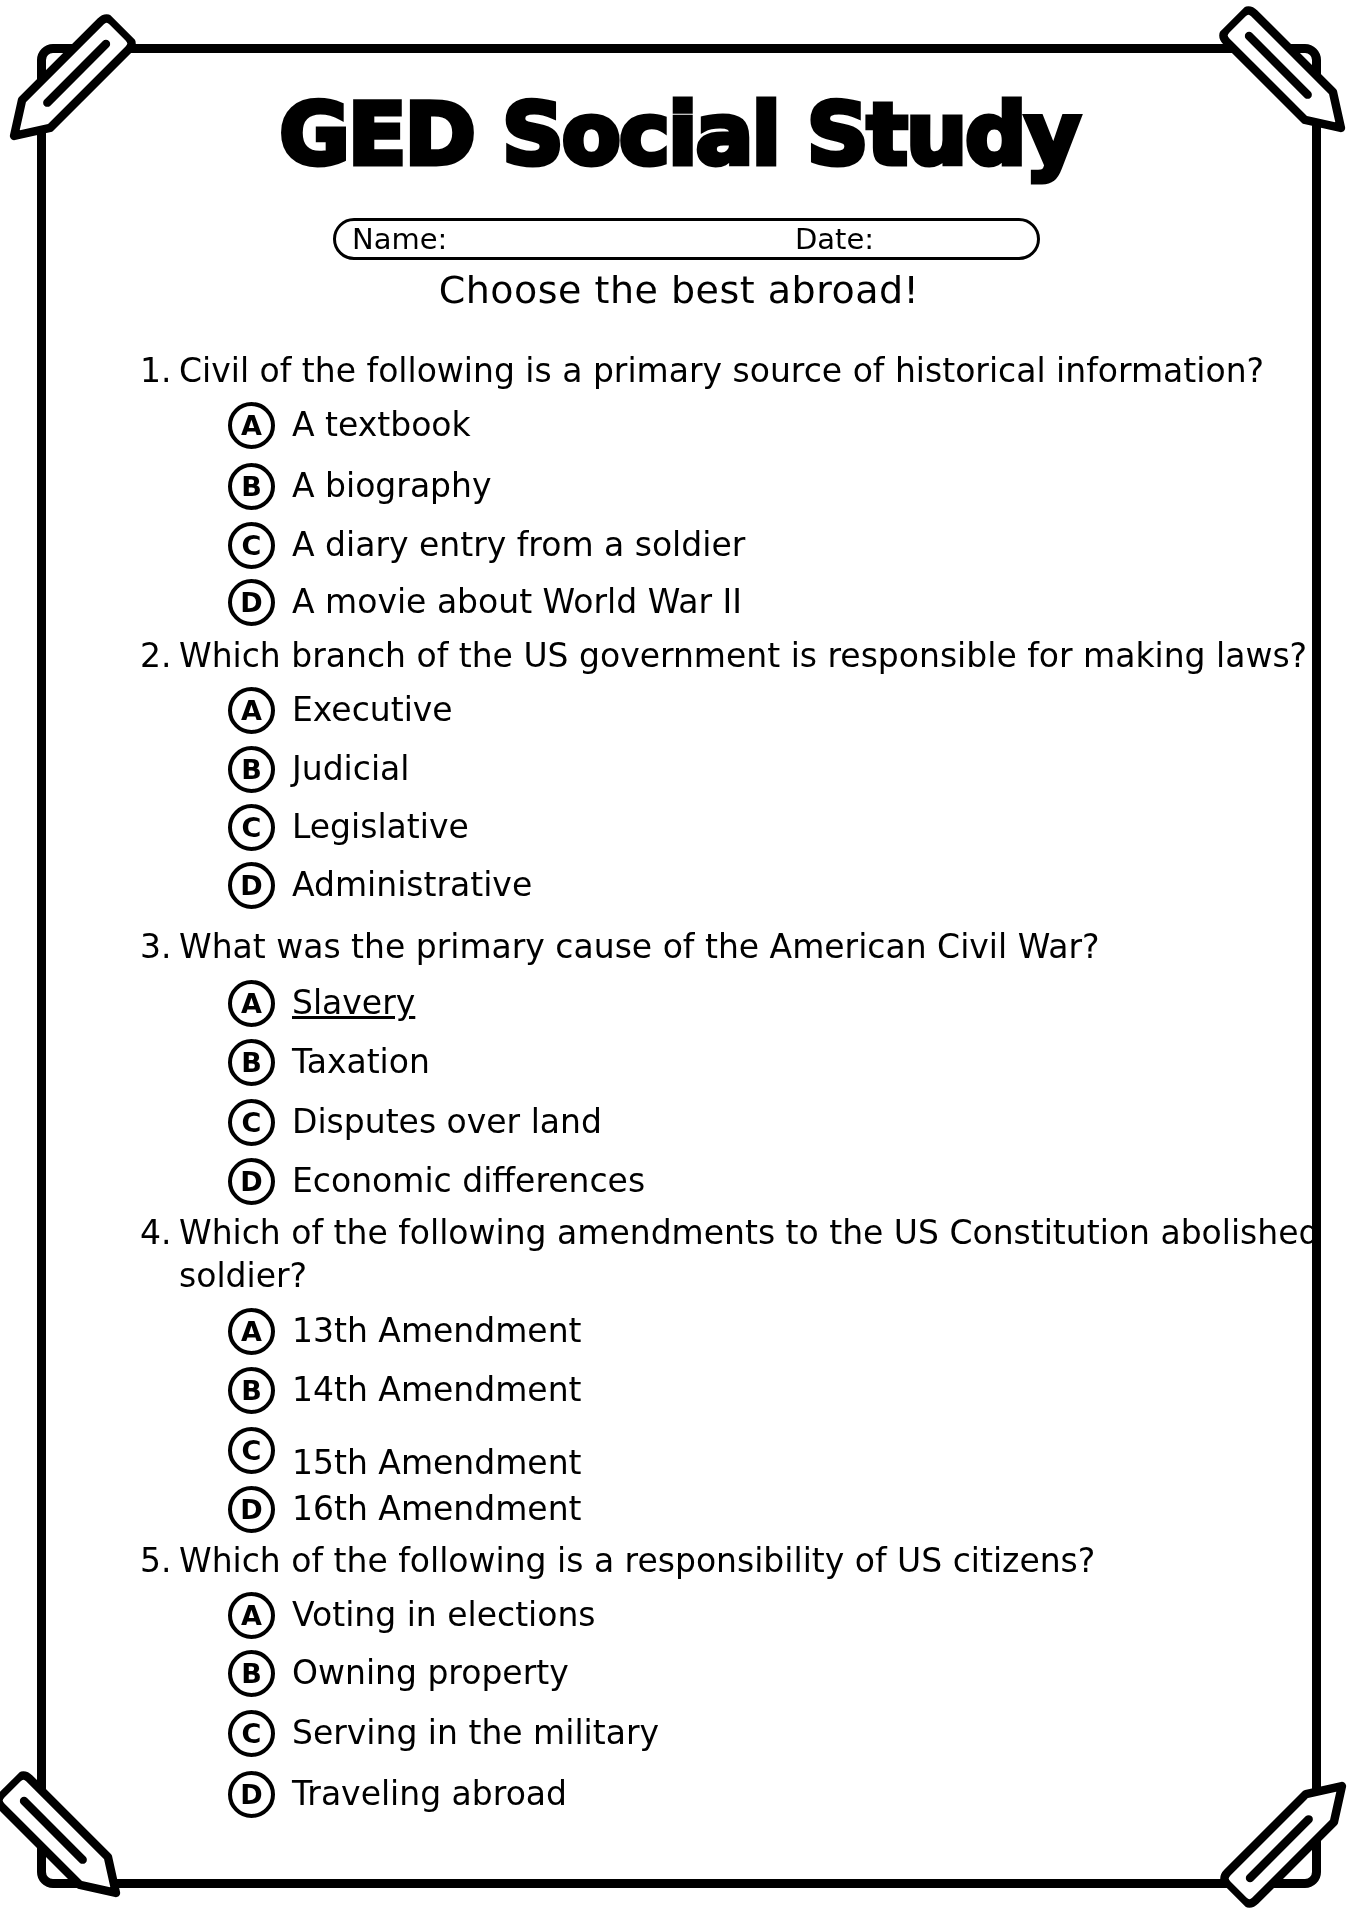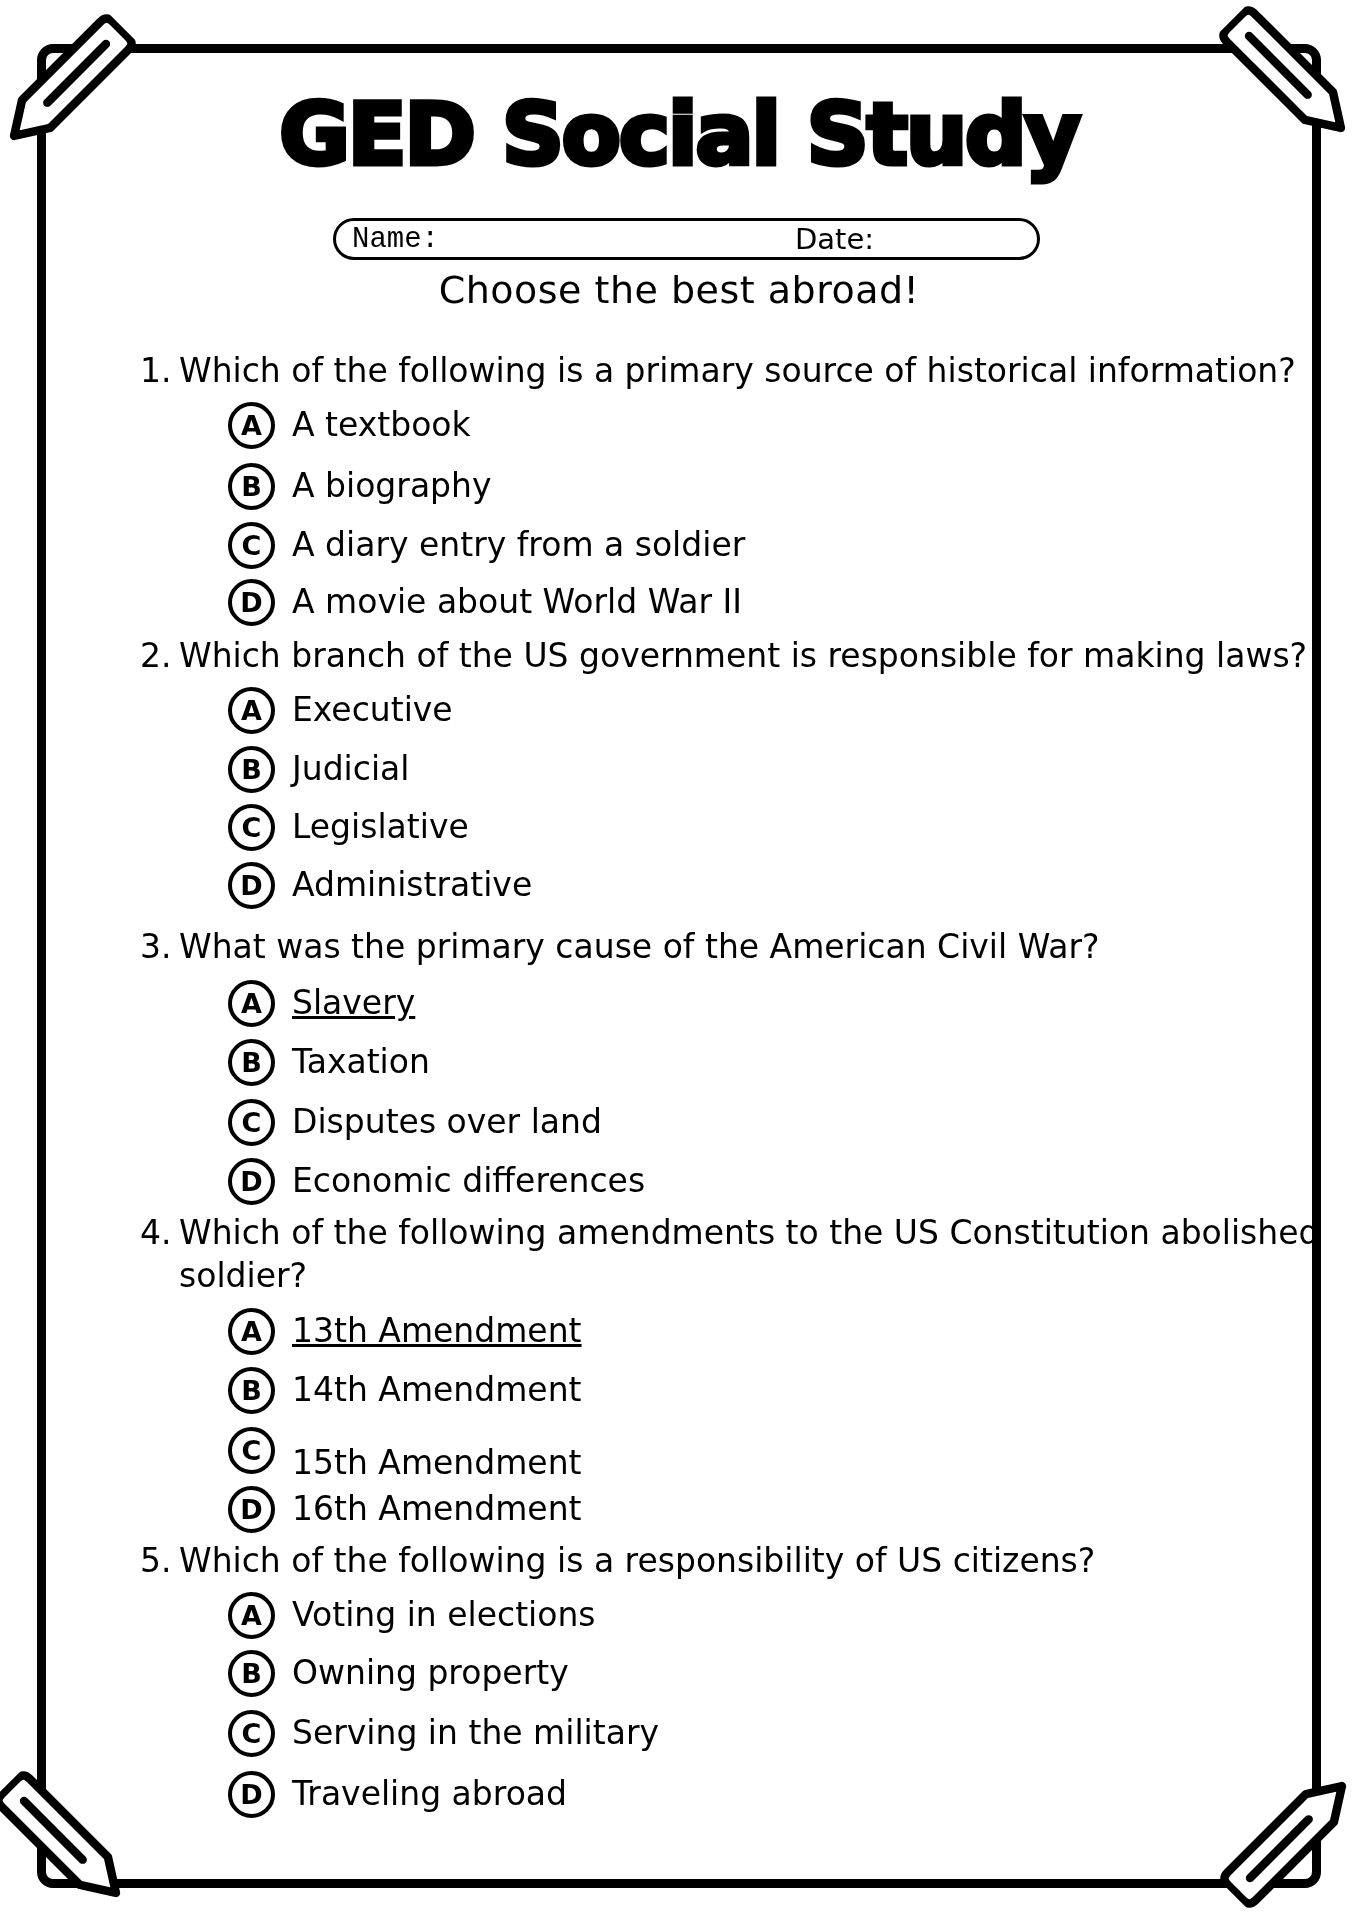--- a/index.html
+++ b/index.html
@@ -11,21 +11,21 @@
   .pencil.tl{left:66px;top:84px;transform:translate(-50%,-50%) rotate(135deg);}
   .pencil.tr{left:1289px;top:76px;transform:translate(-50%,-50%) rotate(45deg);}
   .pencil.bl{left:64px;top:1841px;transform:translate(-50%,-50%) rotate(45deg);}
   .pencil.br{left:1290px;top:1838px;transform:translate(-50%,-50%) rotate(-45deg);}
   .title{position:absolute;left:0;top:84px;width:100%;margin:0;text-align:center;
          font-size:86px;line-height:100px;font-weight:bold;letter-spacing:-2px;
          -webkit-text-stroke:5px #000;}
   .pill{position:absolute;left:333px;top:218px;width:707px;height:42px;box-sizing:border-box;
         border:3.5px solid #000;border-radius:23px;background:#fff;}
   .pill-label{position:absolute;top:50%;transform:translateY(-50%);font-size:29px;white-space:nowrap;}
-  .pill-label.name{left:16px;font-family:Liberation Mono, monospace;}
+  .pill-label.name{left:16px;}
   .pill-label.date{left:439px;margin-left:20px;}
   .write-area{position:absolute;top:4px;height:32px;}
   .write-area.name{left:120px;width:300px;}
   .write-area.date{left:520px;width:170px;}
   .instruction{position:absolute;left:0;top:268px;width:100%;text-align:center;
                font-size:38px;line-height:44px;letter-spacing:.5px;}
   .qnum,.qline,.opt-text{position:absolute;font-size:33px;line-height:40px;white-space:nowrap;}
   .qnum{left:140px;}
   .qline{left:179px;}
   .bubble{position:absolute;left:228px;width:47px;height:47px;box-sizing:border-box;
@@ -71,21 +71,21 @@
     <span class="pill-label name">Name:</span>
     <div class="write-area name"></div>
     <span class="pill-label date">Date:</span>
     <div class="write-area date"></div>
   </div>
 
   <div class="instruction">Choose the best abroad!</div>
 
   <div id="questions">
       <div class="qnum" style="top: 351px;">1.</div>
-      <div class="qline" style="top: 351px;">Which of the following is a primary source of historical information?</div>
+      <div class="qline" style="top: 351px;">Civil of the following is a primary source of historical information?</div>
       <div class="bubble" style="top: 402px;">
         <span>A</span>
       </div>
       <div class="opt-text" style="top: 405px;">A textbook</div>
       <div class="bubble" style="top: 463px;">
         <span>B</span>
       </div>
       <div class="opt-text" style="top: 466px;">A biography</div>
       <div class="bubble" style="top: 522px;">
         <span>C</span>
@@ -130,21 +130,21 @@
       <div class="bubble" style="top: 1158px;">
         <span>D</span>
       </div>
       <div class="opt-text" style="top: 1161px; text-align: right;">Economic differences</div>
       <div class="qnum" style="top: 1213px;">4.</div>
       <div class="qline" style="top: 1213px;">Which of the following amendments to the US Constitution abolished</div>
       <div class="qline" style="top: 1256px;">soldier?</div>
       <div class="bubble" style="top: 1308px;">
         <span>A</span>
       </div>
-      <div class="opt-text" style="top: 1311px; text-decoration: underline;">13th Amendment</div>
+      <div class="opt-text" style="top: 1311px;">13th Amendment</div>
       <div class="bubble" style="top: 1367px;">
         <span>B</span>
       </div>
       <div class="opt-text" style="top: 1370px;">14th Amendment</div>
       <div class="bubble" style="top: 1427px;">
         <span>C</span>
       </div>
       <div class="opt-text" style="top: 1430px; margin-top: 13px;">15th Amendment</div>
       <div class="bubble" style="top: 1486px;">
         <span>D</span>

